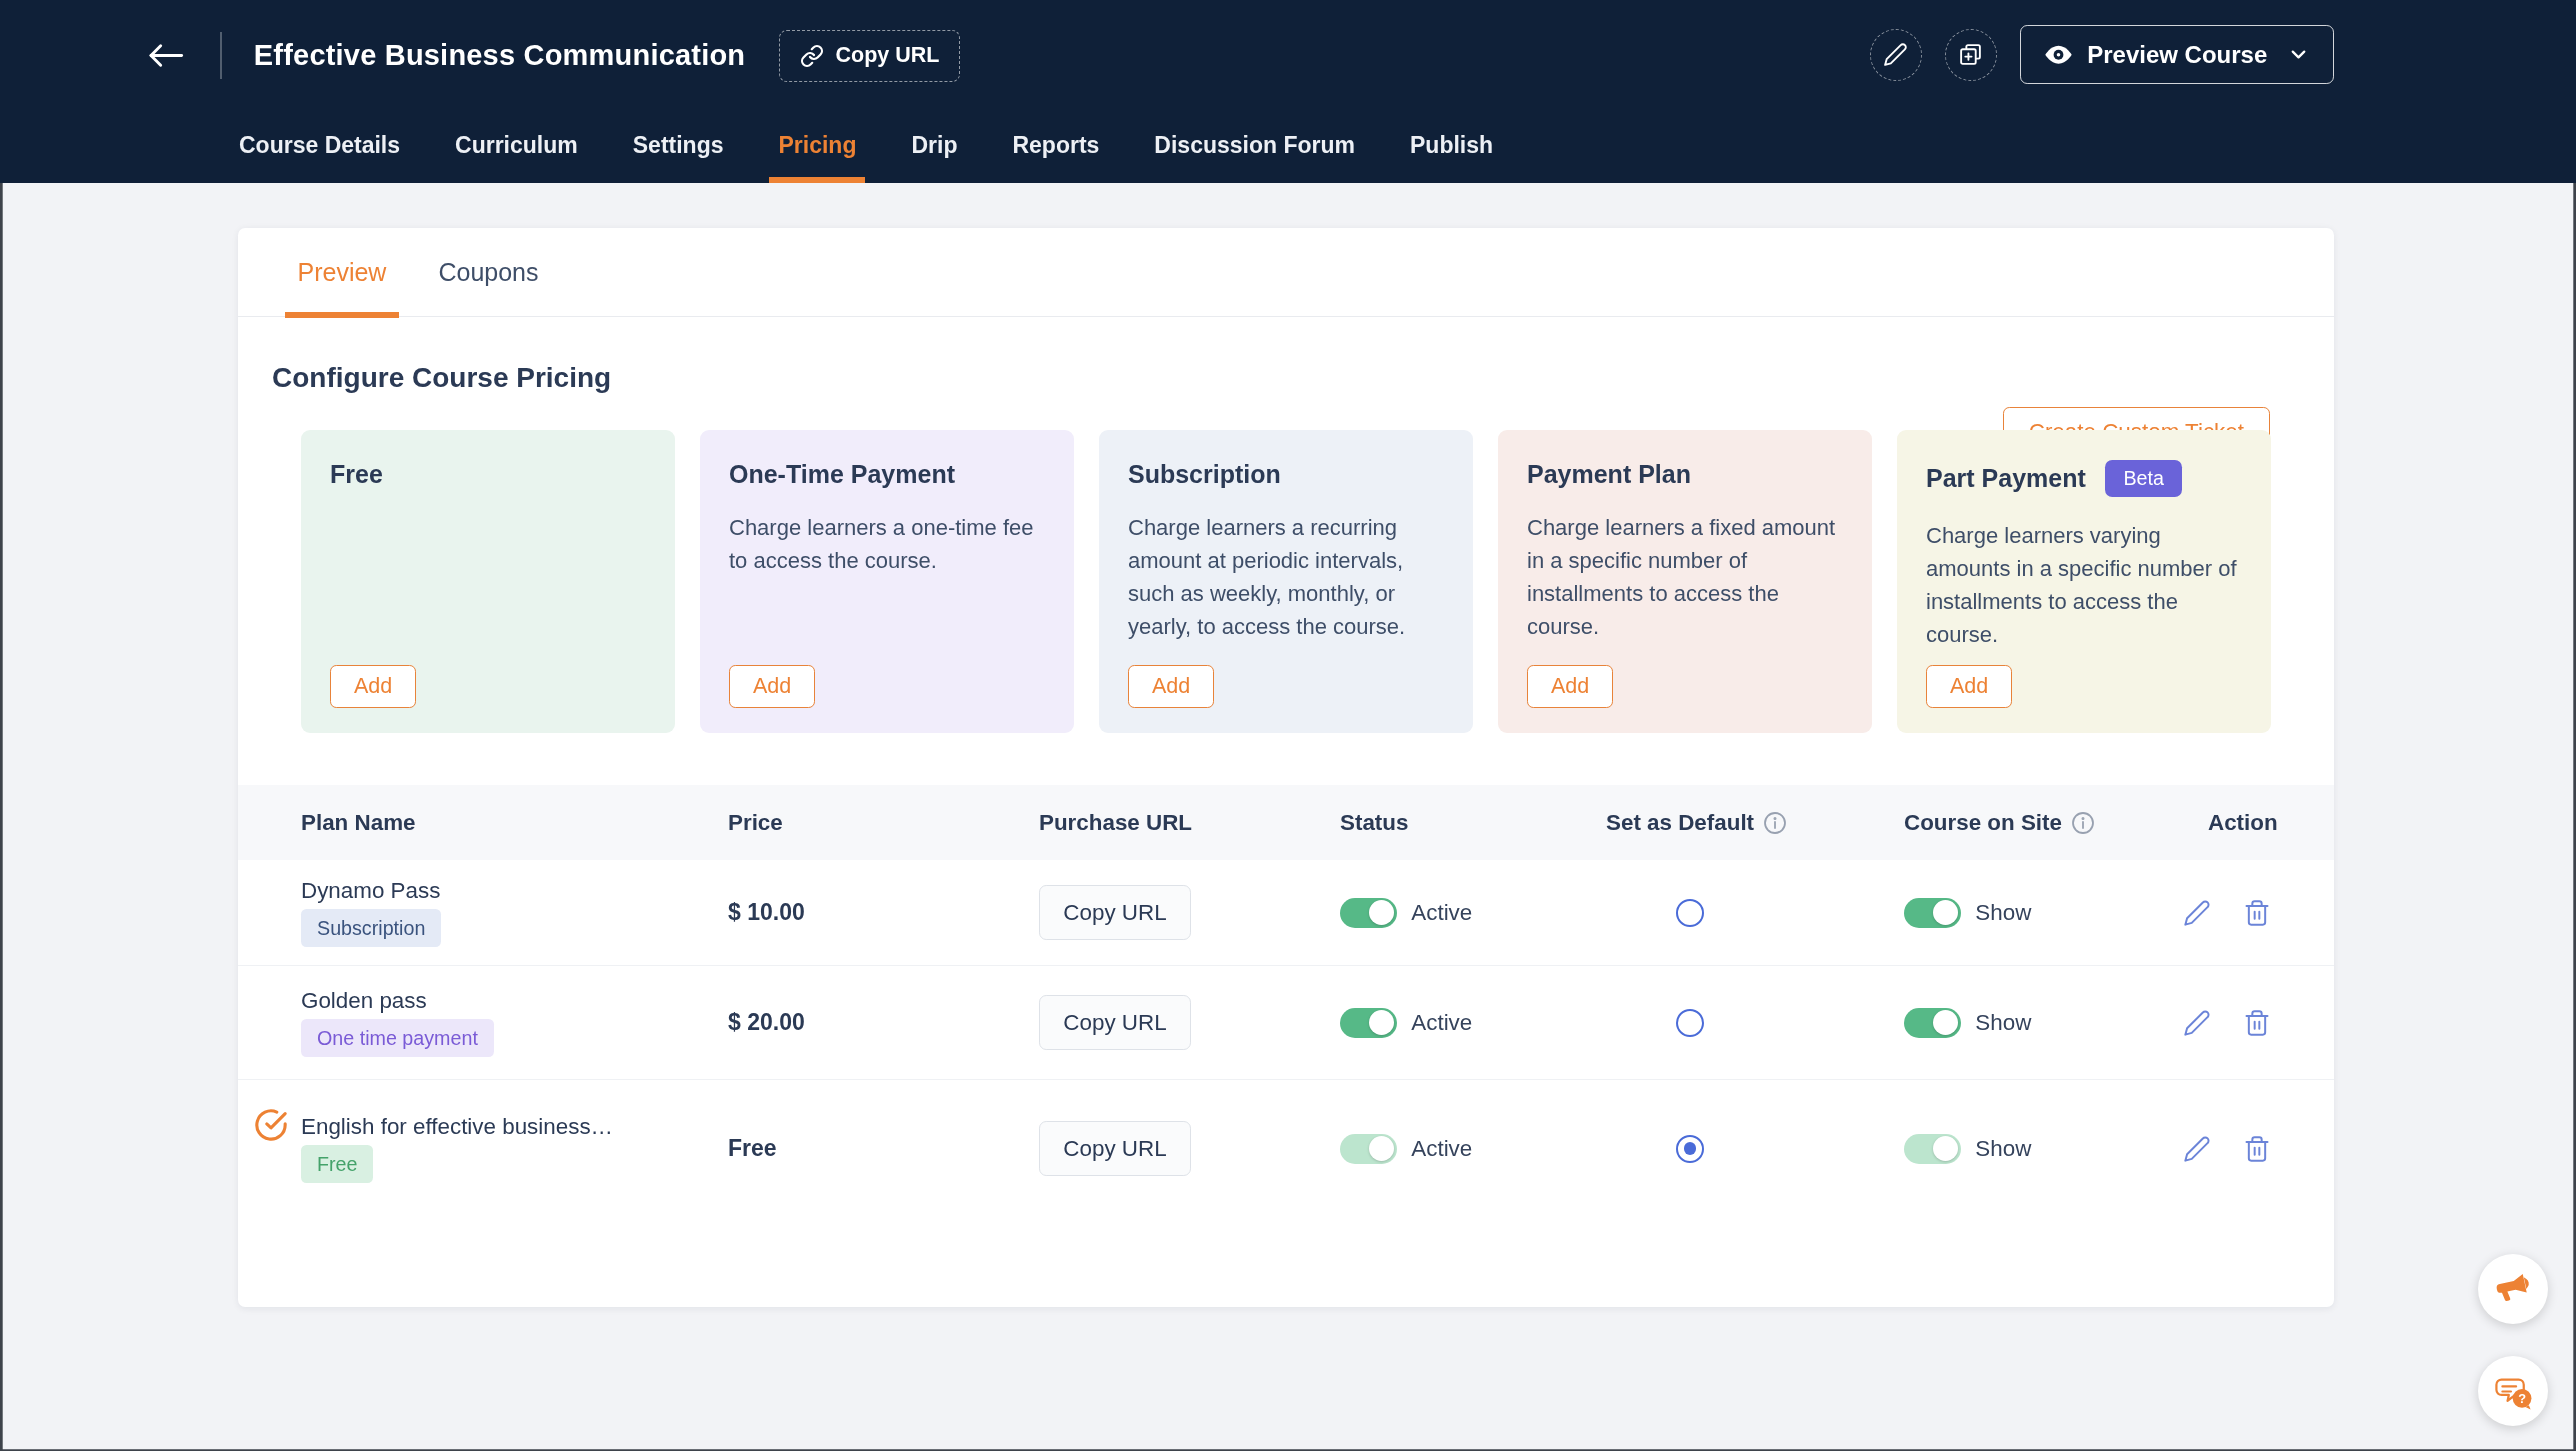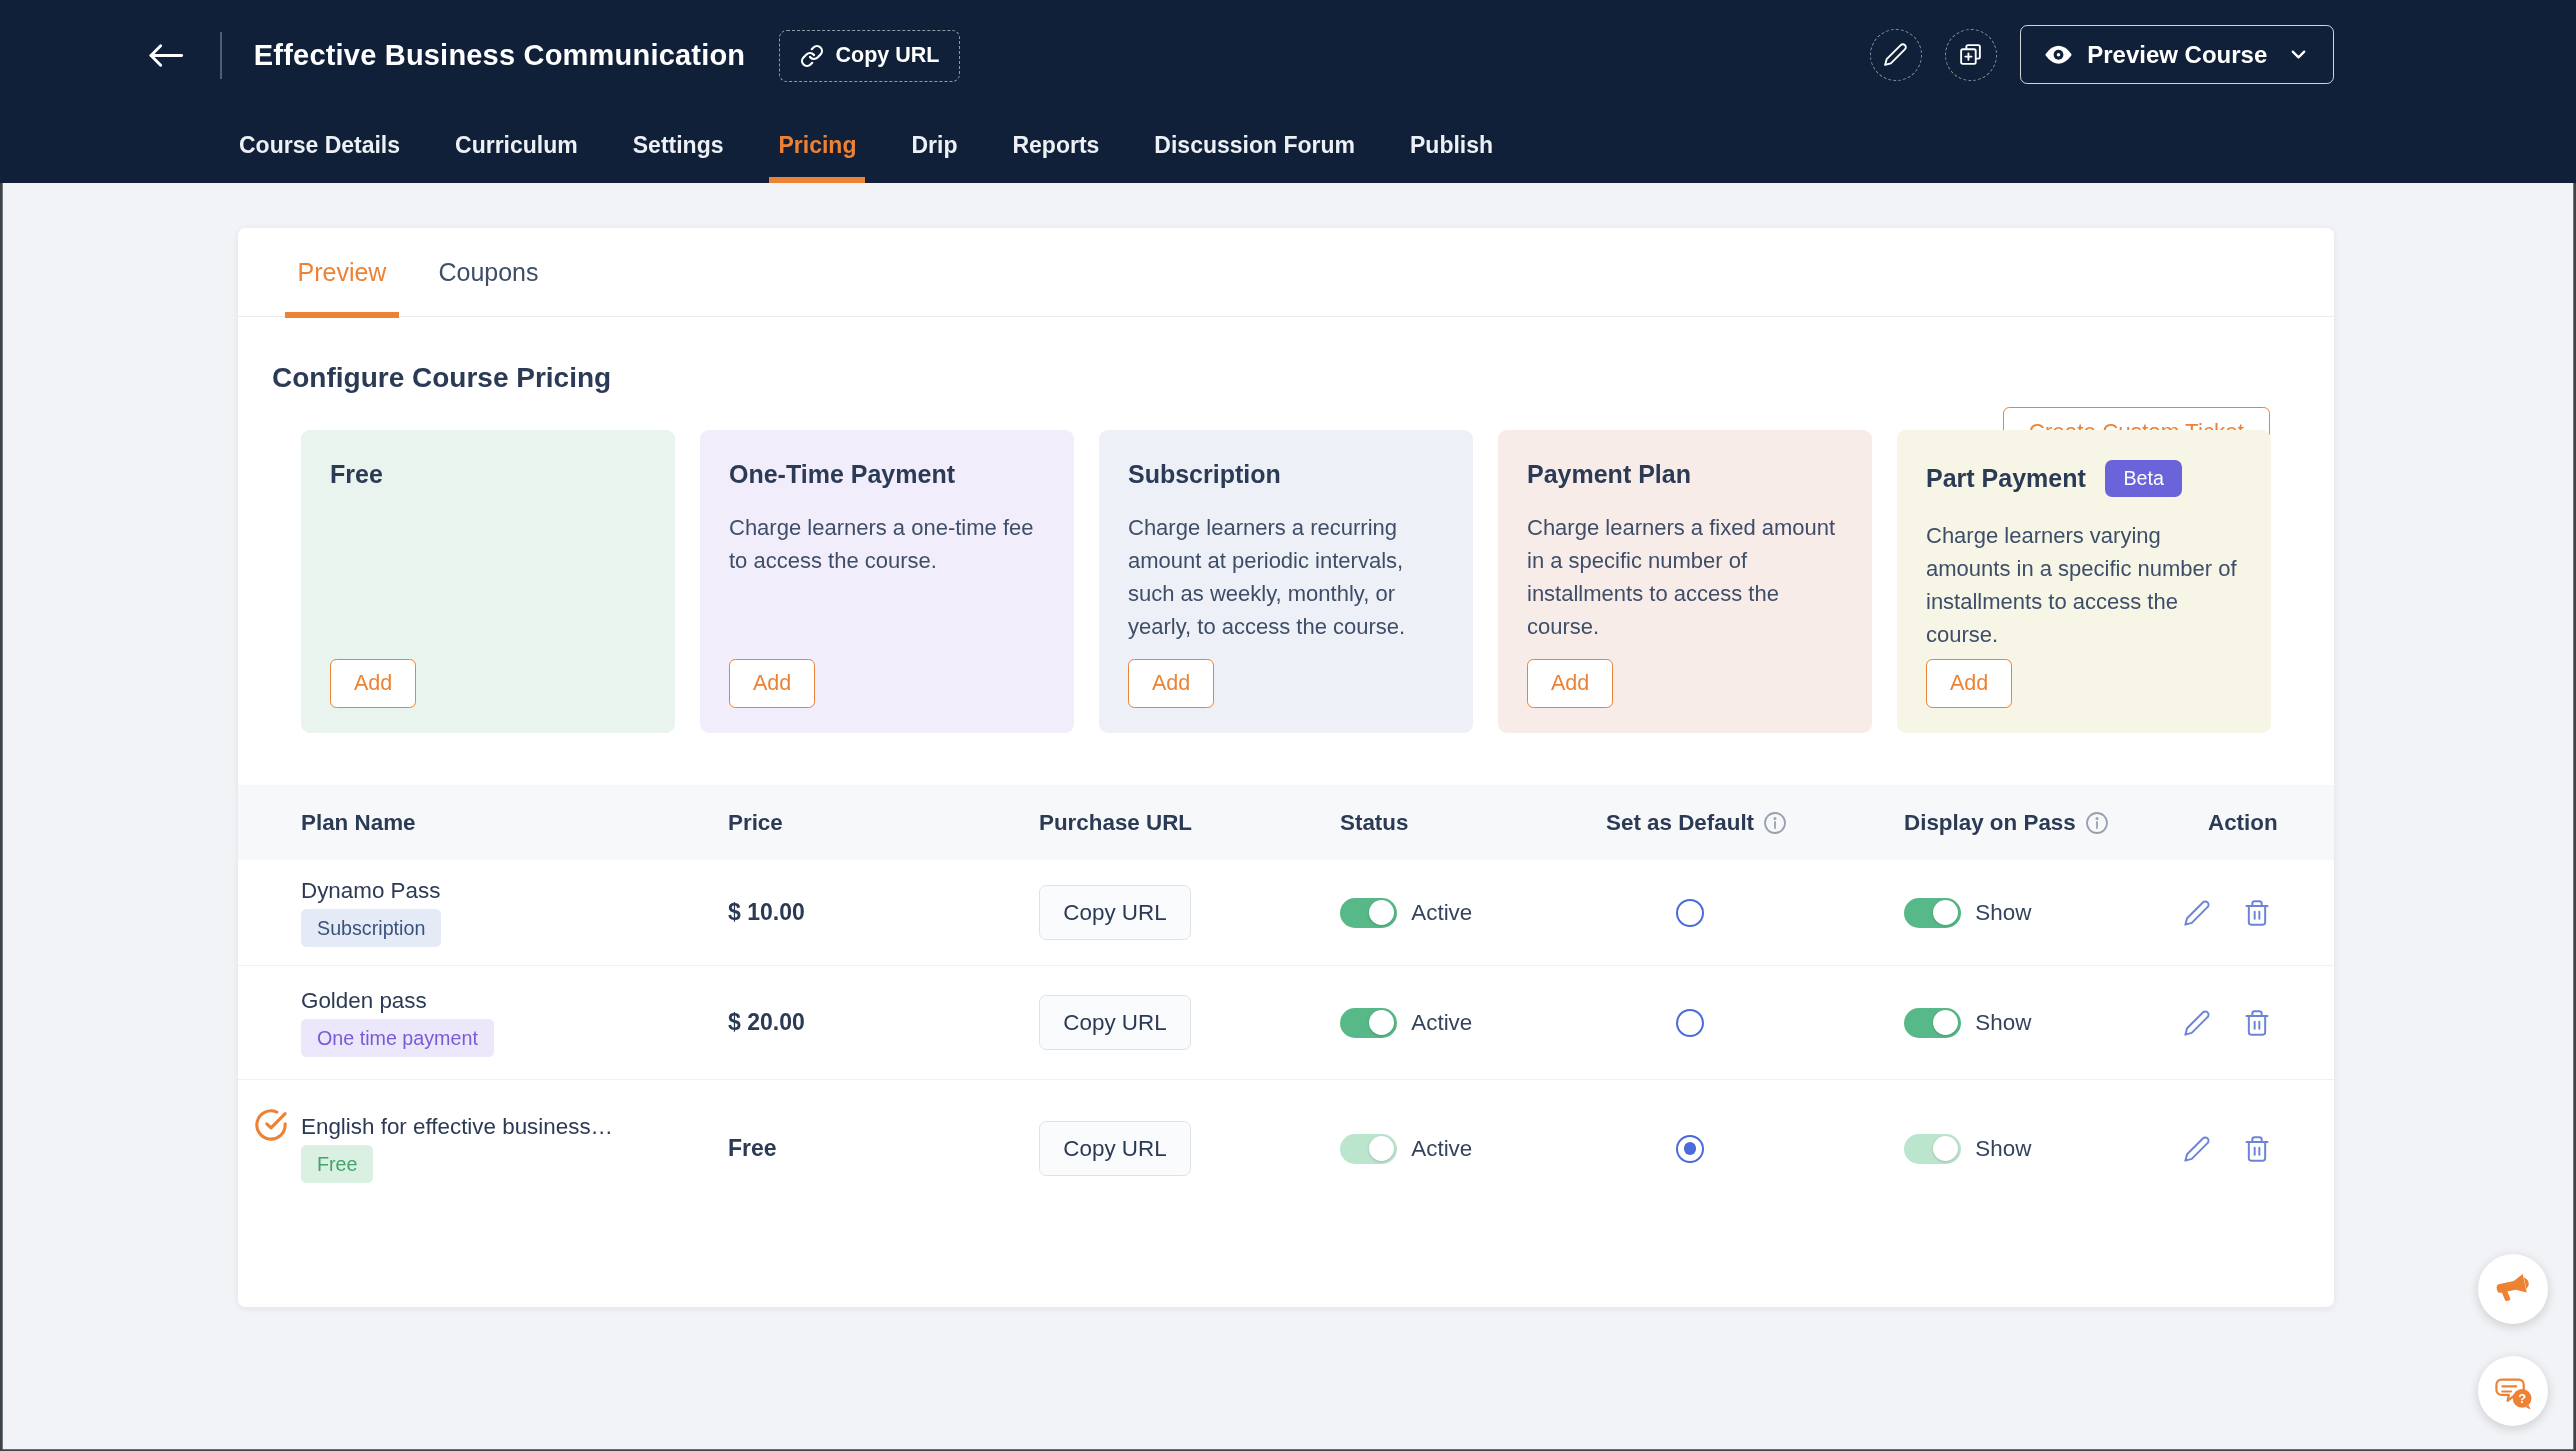--- a/index.html
+++ b/index.html
@@ -41,21 +41,21 @@
     border-radius:6.3px; background:#fff; color:#ED8234; font-size:22.4px; display:flex; align-items:center; cursor:pointer; }
   
   .methods { display:flex; gap:25px; margin:36px 63px 0; }
   .mcard { position:relative; flex:1; height:303px; border-radius:9px; padding:30px 29px; }
   .mcard.c0 { background:#E9F4EE; } .mcard.c1 { background:#F1EDFB; } .mcard.c2 { background:#EDF1F7; }
   .mcard.c3 { background:#F8ECE9; } .mcard.c4 { background:#F6F5E6; }
   .mtitle-row { display:flex; align-items:center; gap:19.7px; }
   .mtitle { font-size:25px; font-weight:700; color:#2B3A55; }
   .beta { background:#6A63D9; color:#fff; font-size:19.7px; padding:7.2px 18px; border-radius:7.2px; }
   .mdesc { margin-top:21.5px; font-size:22px; line-height:33px; color:#3E4E68; max-width:322px; }
-  .add-btn { position:absolute; left:29px; bottom:25px; height:49px; padding:0 23px; background:#fff;
+  .add-btn { position:absolute; left:29px; bottom:25px; height:43px; padding:0 23px; background:#fff;
     border:1.8px solid #E8833A; border-radius:6.3px; color:#ED8234; font-size:21.5px; display:flex; align-items:center; cursor:pointer; }
   
   .table { margin-top:52px; }
   .thead, .trow { display:grid; grid-template-columns:427px 311px 301px 266px 298px 279px 1fr;
     padding-left:63px; align-items:center; }
   .thead { height:75px; background:#F7F8FA; font-size:22.4px; font-weight:700; color:#2B3A55; }
   .th { display:flex; align-items:center; gap:9px; }
   .th.action-h { padding-left:25px; }
   .info-ic { width:24px; height:24px; color:#98A1B0; cursor:pointer; }
   .trow { border-bottom:1.8px solid #EFF1F4; }
@@ -202,21 +202,21 @@
         <div class="th">Status</div>
         <div class="th">
           <span>Set as Default</span>
           <svg class="info-ic" viewBox="0 0 24 24" fill="none" stroke="currentColor" stroke-width="1.8" stroke-linecap="round">
             <circle cx="12" cy="12" r="10"></circle>
               <line x1="12" y1="11" x2="12" y2="17"></line>
               <circle cx="12" cy="7.5" r="0.6" fill="currentColor"></circle>
           </svg>
         </div>
         <div class="th">
-          <span>Display on Pass</span>
+          <span>Course on Site</span>
           <svg class="info-ic" viewBox="0 0 24 24" fill="none" stroke="currentColor" stroke-width="1.8" stroke-linecap="round">
             <circle cx="12" cy="12" r="10"></circle>
               <line x1="12" y1="11" x2="12" y2="17"></line>
               <circle cx="12" cy="7.5" r="0.6" fill="currentColor"></circle>
           </svg>
         </div>
         <div class="th action-h">Action</div>
       </div>
 
       <div class="trow r1">

